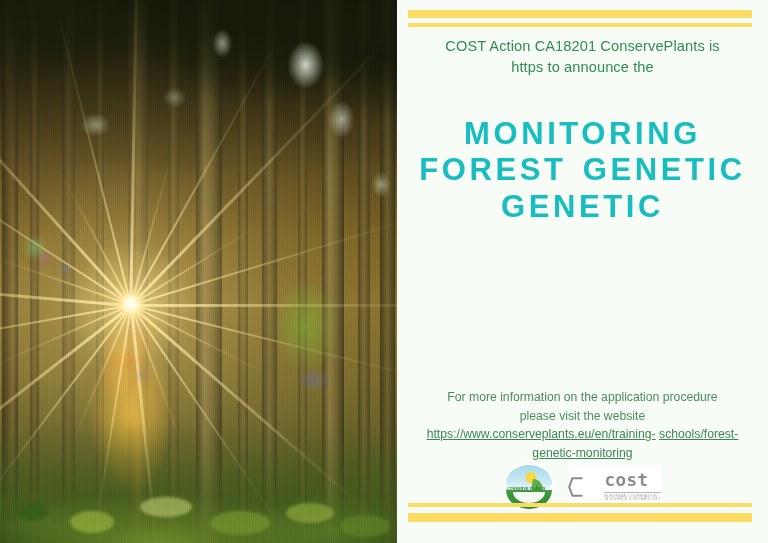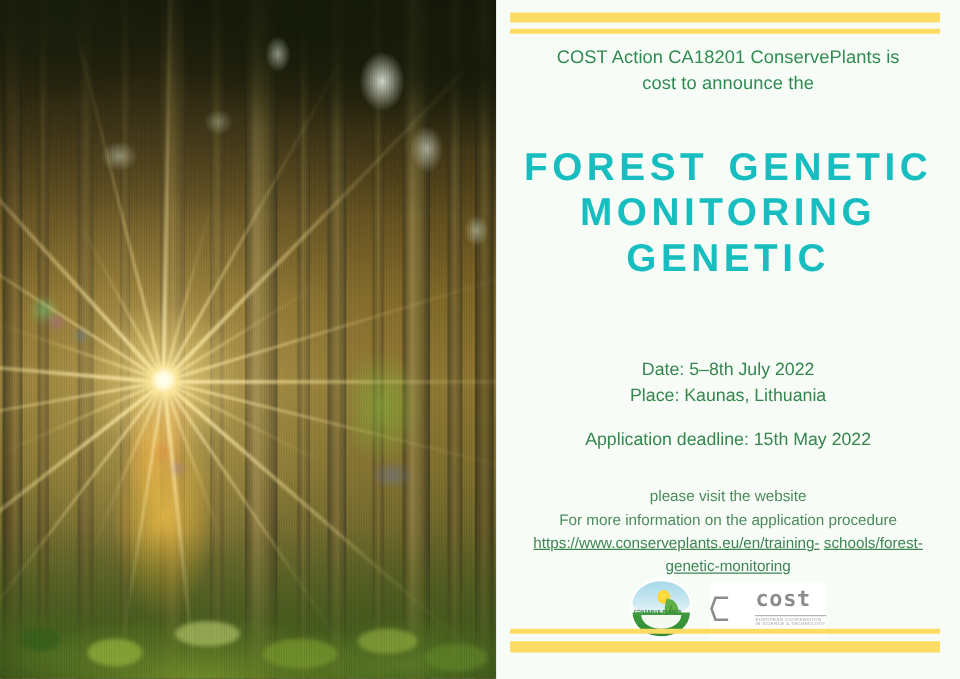--- a/index.html
+++ b/index.html
@@ -395,39 +395,33 @@
     <div class="ph-layer ph-grain"></div>
   </div>
 
   <div id="content-pane">
 
     <div class="stripe top-thick"></div>
     <div class="stripe top-thin"></div>
 
     <div class="announce">
       <div>COST Action CA18201 ConservePlants is</div>
-      <div>cost to announce the</div>
+      <div>https to announce the</div>
     </div>
 
     <div class="poster-title">
+      <div>MONITORING</div>
       <div>FOREST GENETIC</div>
-      <div>MONITORING</div>
       <div>GENETIC</div>
     </div>
 
-    <div class="details">
-      <div>Date:  5–8th July 2022</div>
-      <div>Place: Kaunas, Lithuania</div>
-      <span class="gap"></span>
-      <div>Application deadline: 15th May 2022</div>
-    </div>
 
     <div class="moreinfo">
+      <div>For more information on the application procedure</div>
       <div>please visit the website</div>
-      <div>For more information on the application procedure</div>
       <div class="url">https://www.conserveplants.eu/en/training-</div>
       <div class="url">schools/forest-genetic-monitoring</div>
     </div>
 
     <div class="logo-row">
 
       <div class="cp-logo">
         <div class="cp-sky"></div>
         <div class="cp-sun"></div>
         <div class="cp-leaf"></div>

